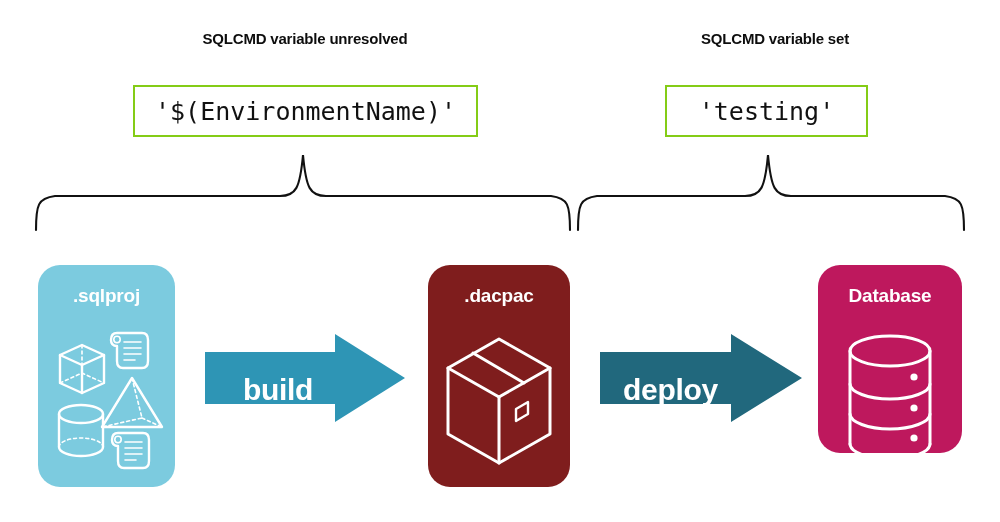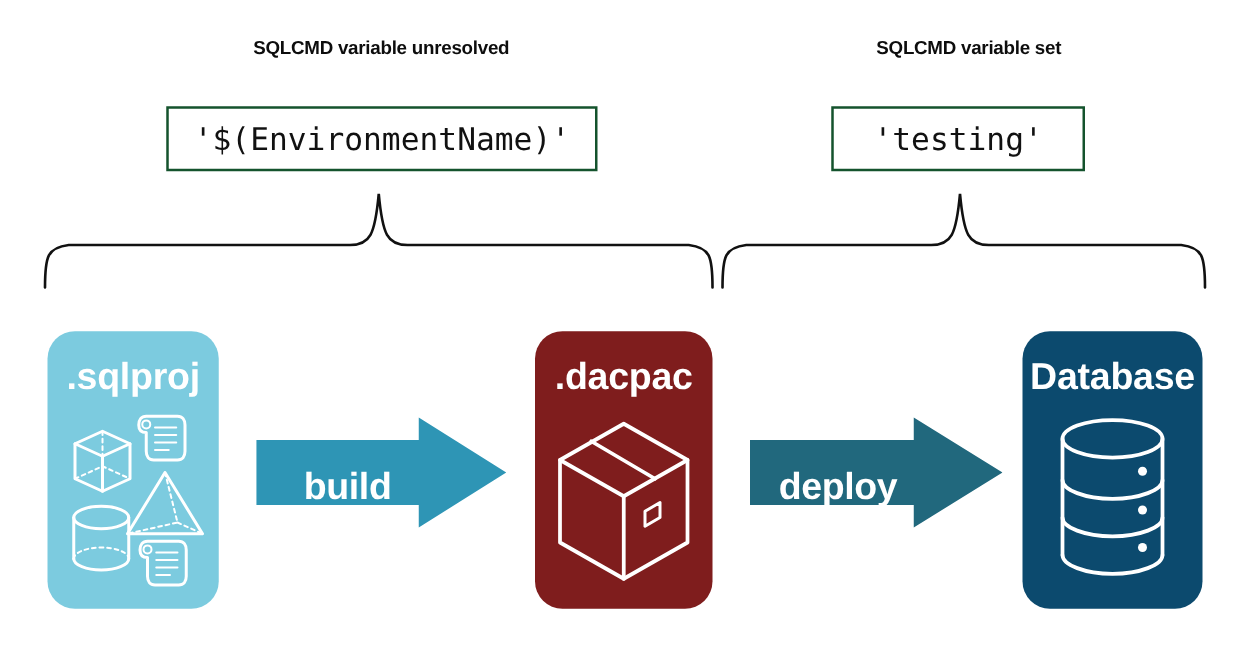--- a/index.html
+++ b/index.html
@@ -34,21 +34,21 @@
     white-space: nowrap;
     text-align: center;
   }
   #title-left  { left: 60px;  top: 30px; width: 490px; }
   #title-right { left: 585px; top: 30px; width: 380px; }
 
   
   .code-box {
     position: absolute;
     box-sizing: border-box;
-    border: 2px solid #14532d;
+    border: 2px solid #84cc16;
     background: #ffffff;
     display: flex;
     align-items: center;
     justify-content: center;
     font-family: "DejaVu Sans Mono", "Liberation Mono", monospace;
     font-size: 25px;
     color: #111111;
     letter-spacing: 0px;
     white-space: nowrap;
   }
@@ -71,28 +71,28 @@
     border-radius: 22px;
     overflow: hidden;
   }
   .card-label {
     position: absolute;
     left: 0;
     right: 0;
     text-align: center;
     font-family: "Liberation Sans", sans-serif;
     font-weight: bold;
-    font-size: 30px;
+    font-size: 19px;
     color: #ffffff;
     letter-spacing: -0.2px;
     white-space: nowrap;
   }
   #card-sqlproj  { left: 38px;  top: 265px; width: 137px; height: 222px; background: #7ccbdf; }
   #card-dacpac   { left: 428px; top: 265px; width: 142px; height: 222px; background: #7f1d1d; }
-  #card-database { left: 818px; top: 265px; width: 144px; height: 222px; background: #0c4a6e; }
+  #card-database { left: 818px; top: 265px; width: 144px; height: 188px; background: #be185d; }
 
   #card-sqlproj  .card-label { top: 20px; }
   #card-dacpac   .card-label { top: 20px; }
   #card-database .card-label { top: 20px; }
 
   .card-art {
     position: absolute;
     left: 0;
     top: 52px;
     width: 100%;

